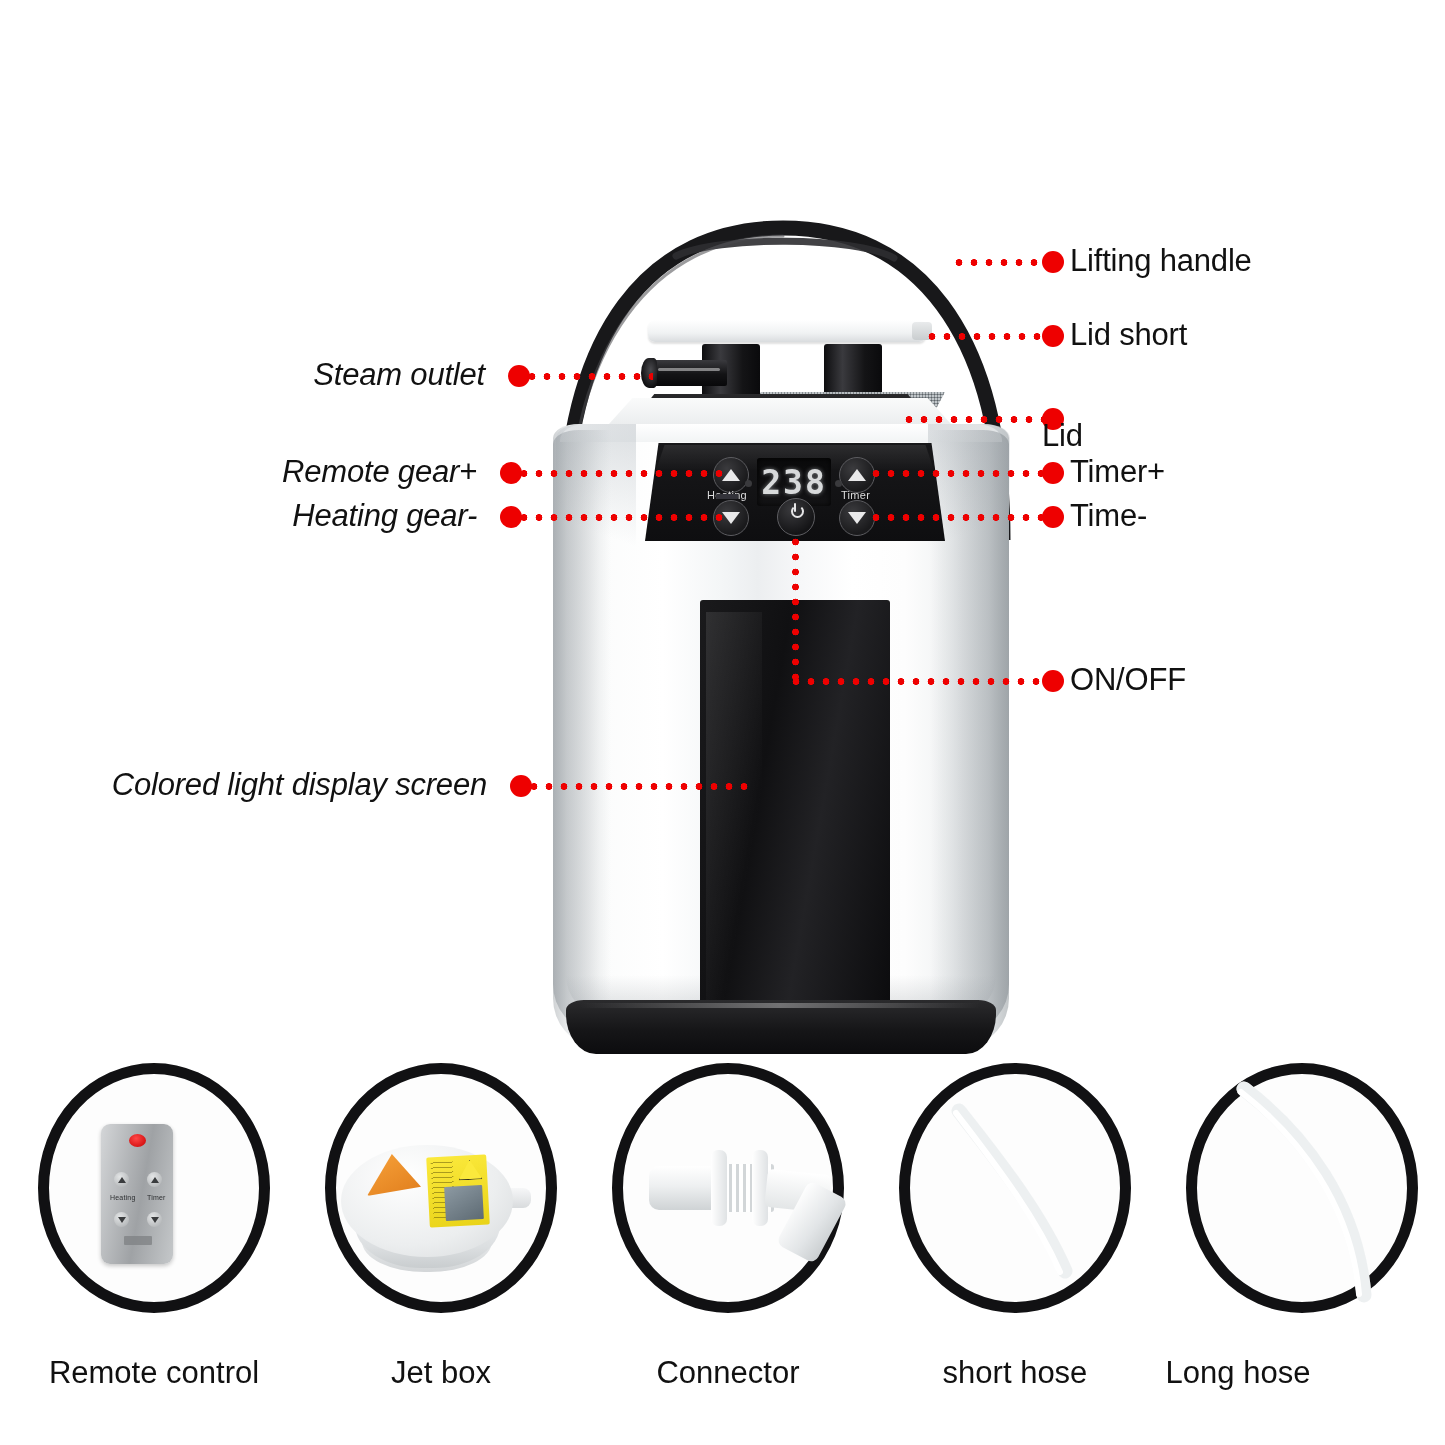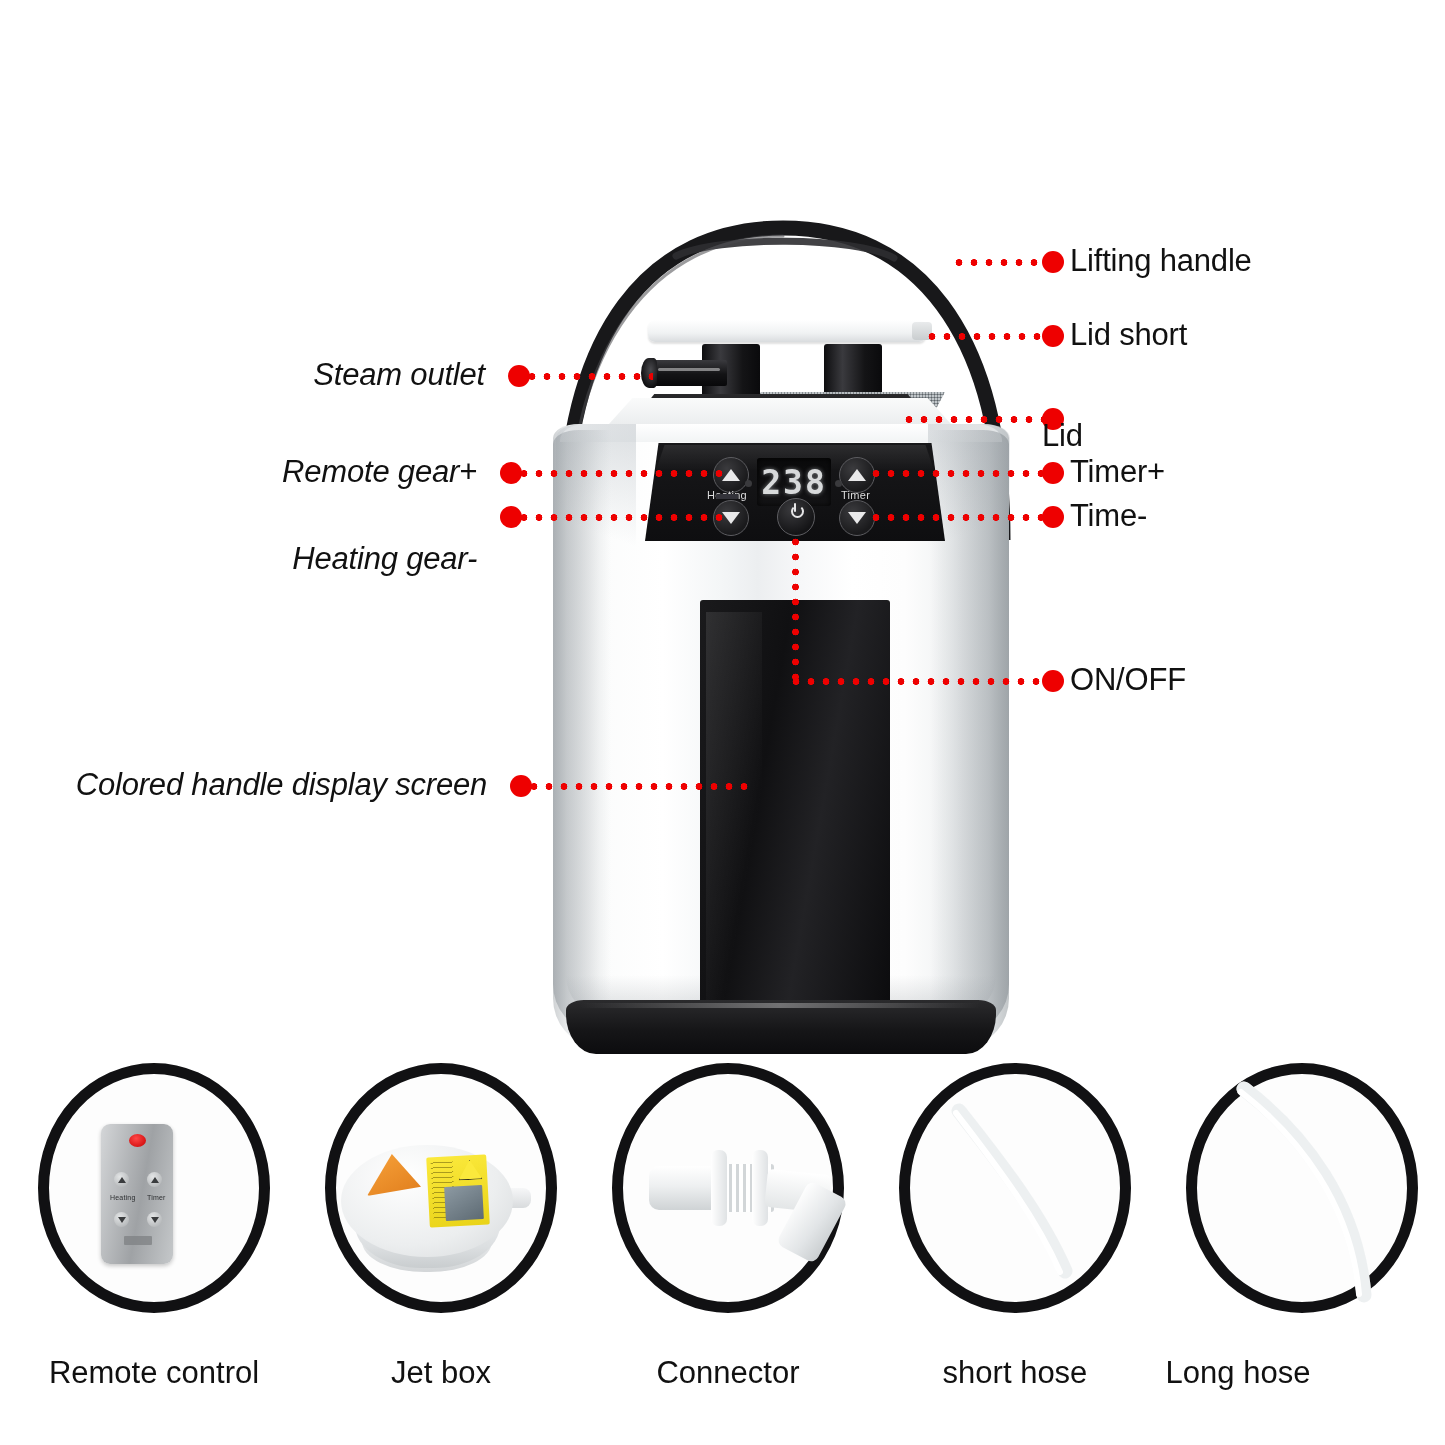--- a/index.html
+++ b/index.html
@@ -307,25 +307,25 @@
   <div class="dline" style="left:528px;top:373px;width:125px;"></div>
   <div class="dot" style="left:508px;top:365px;"></div>
   <div class="lbl l" style="right:960px;top:357px;">Steam outlet</div>
 
   <div class="dline" style="left:520px;top:470px;width:210px;"></div>
   <div class="dot" style="left:500px;top:462px;"></div>
   <div class="lbl l" style="right:968px;top:454px;">Remote gear+</div>
 
   <div class="dline" style="left:520px;top:514px;width:210px;"></div>
   <div class="dot" style="left:500px;top:506px;"></div>
-  <div class="lbl l" style="right:968px;top:498px;margin-top:43px;">Heating gear-</div>
+  <div class="lbl l" style="right:968px;top:498px;">Heating gear-</div>
 
   <div class="dline" style="left:530px;top:783px;width:225px;"></div>
   <div class="dot" style="left:510px;top:775px;"></div>
-  <div class="lbl l" style="right:958px;top:767px;">Colored handle display screen</div>
+  <div class="lbl l" style="right:958px;top:767px;">Colored light display screen</div>
 
 </div>
 
 <div id="accessories">
 
   <div class="acc" style="left:38px;top:1063px;width:232px;height:250px;"></div>
   <div class="remote"></div>
   <div class="remote-pwr"></div>
   <div class="r-btn" style="left:114px;top:1172px;">
     <span class="r-tri-up"></span>

